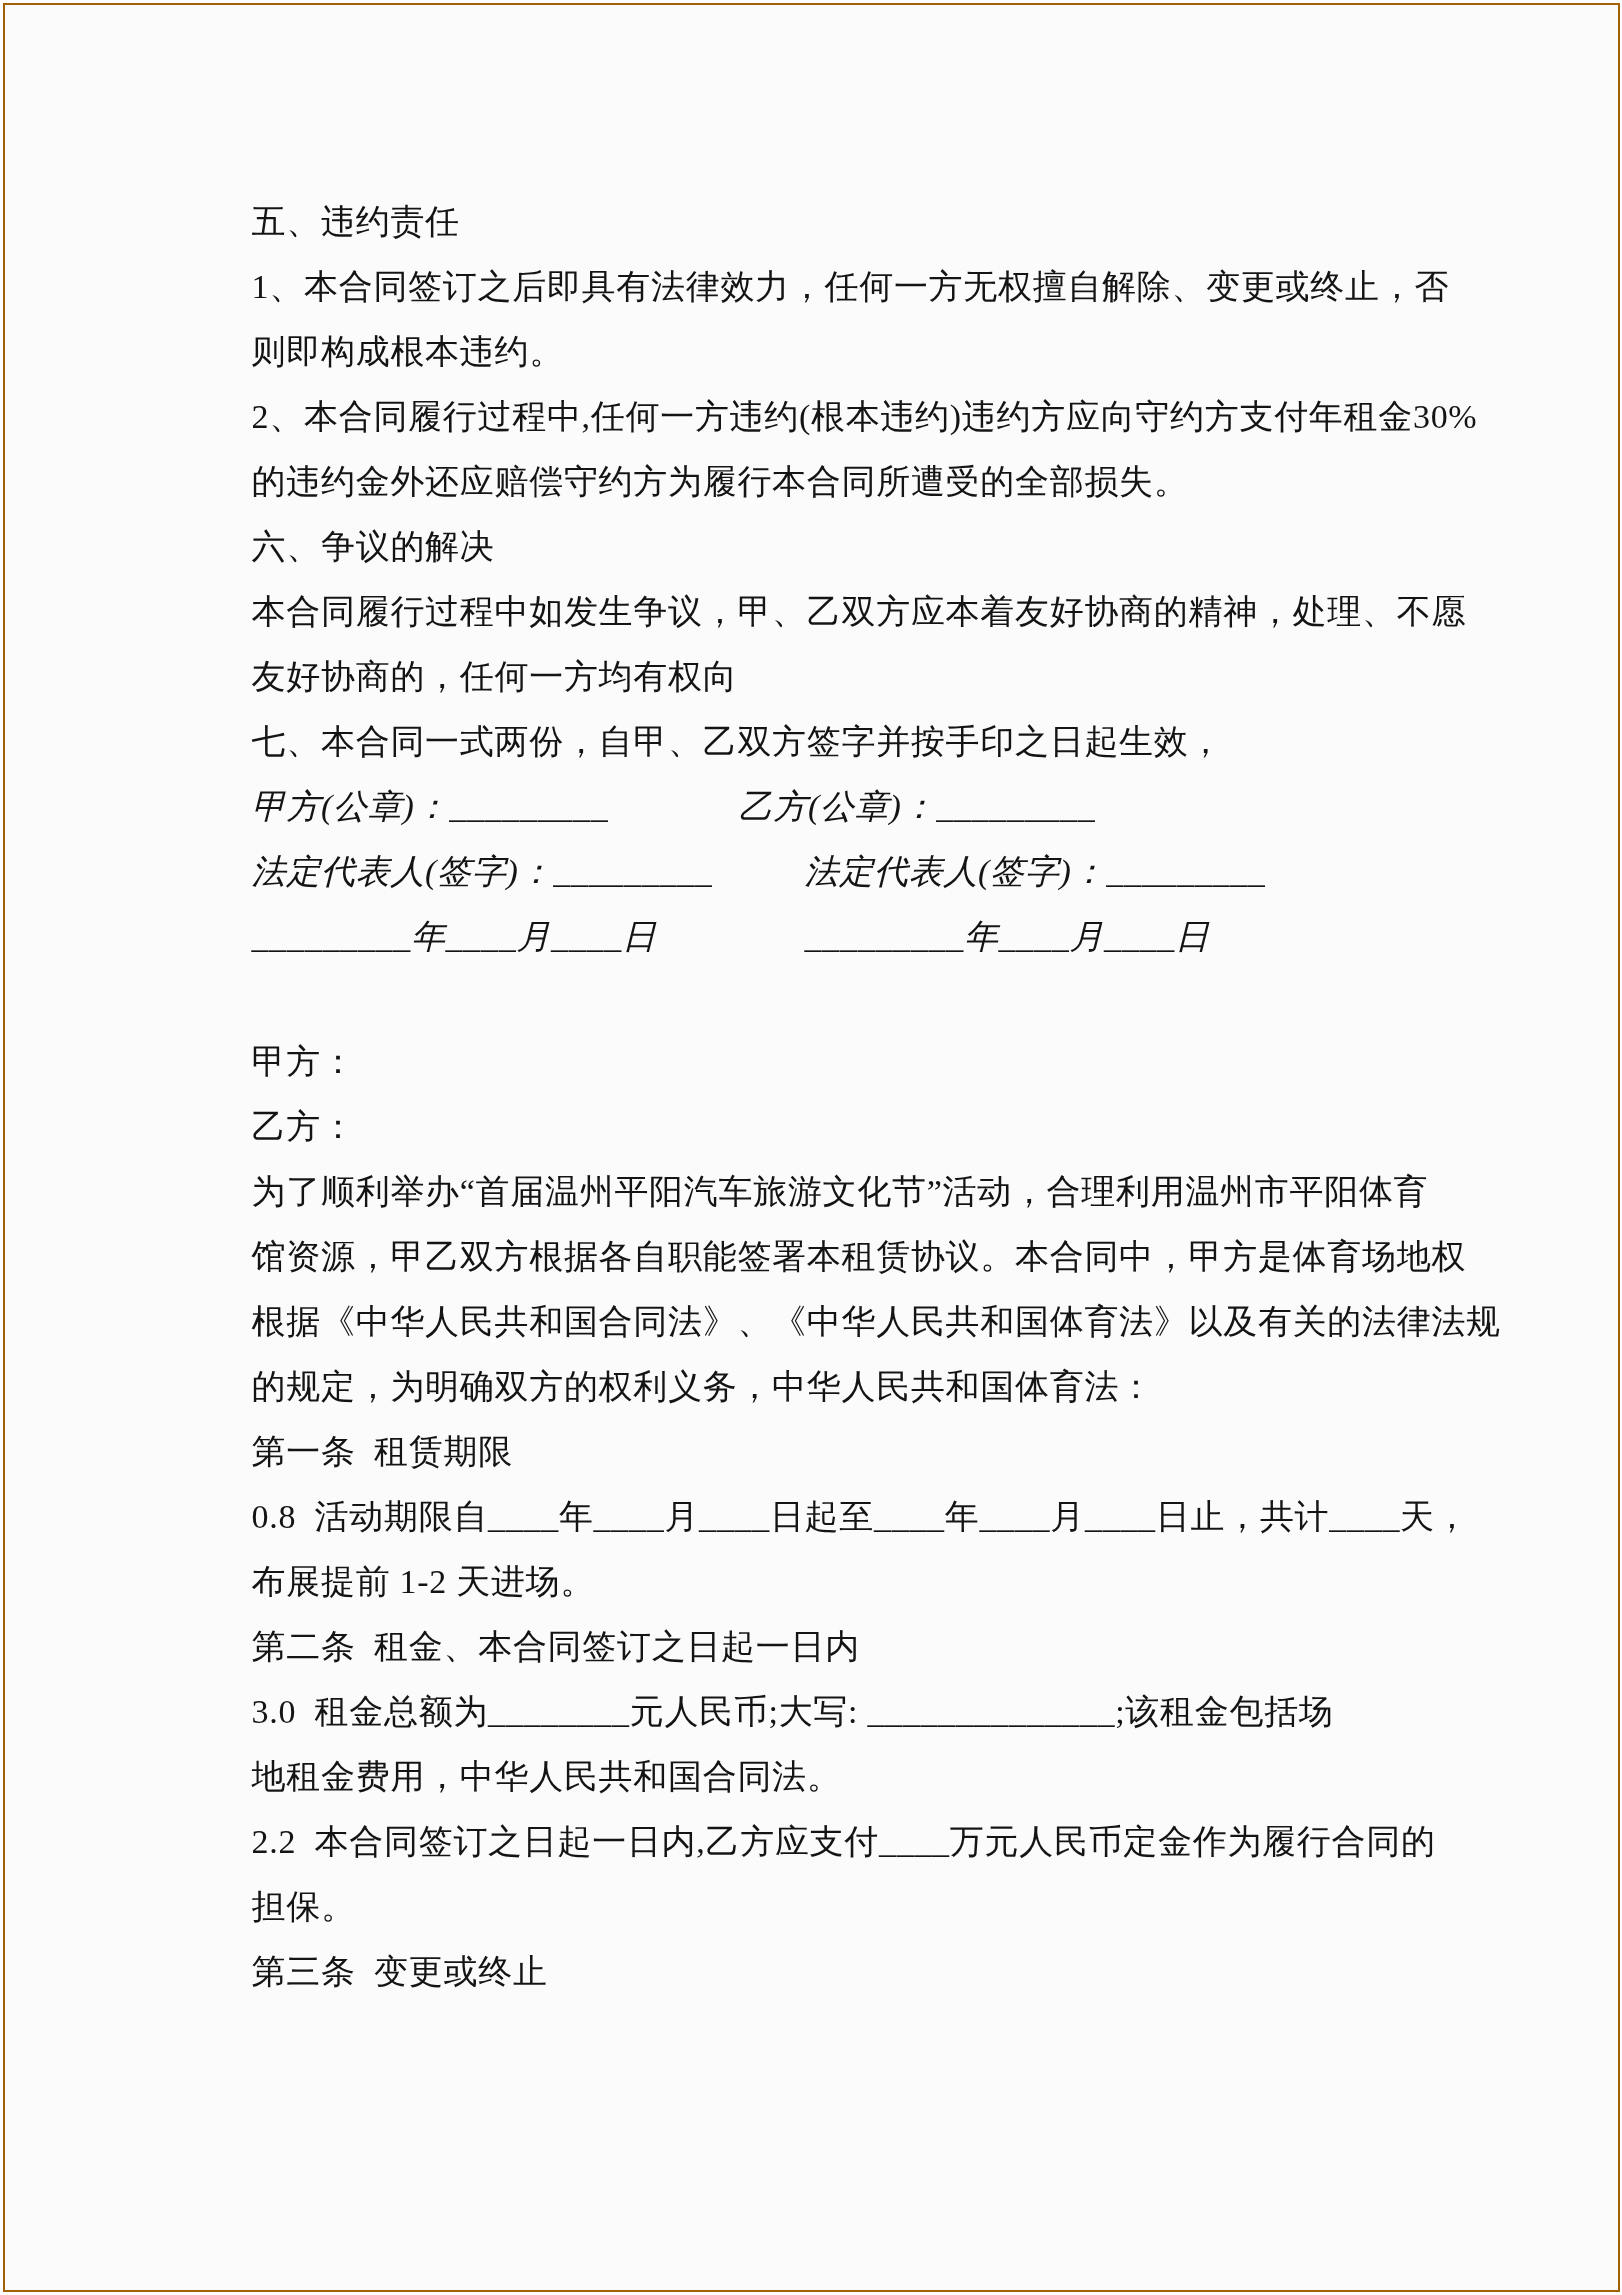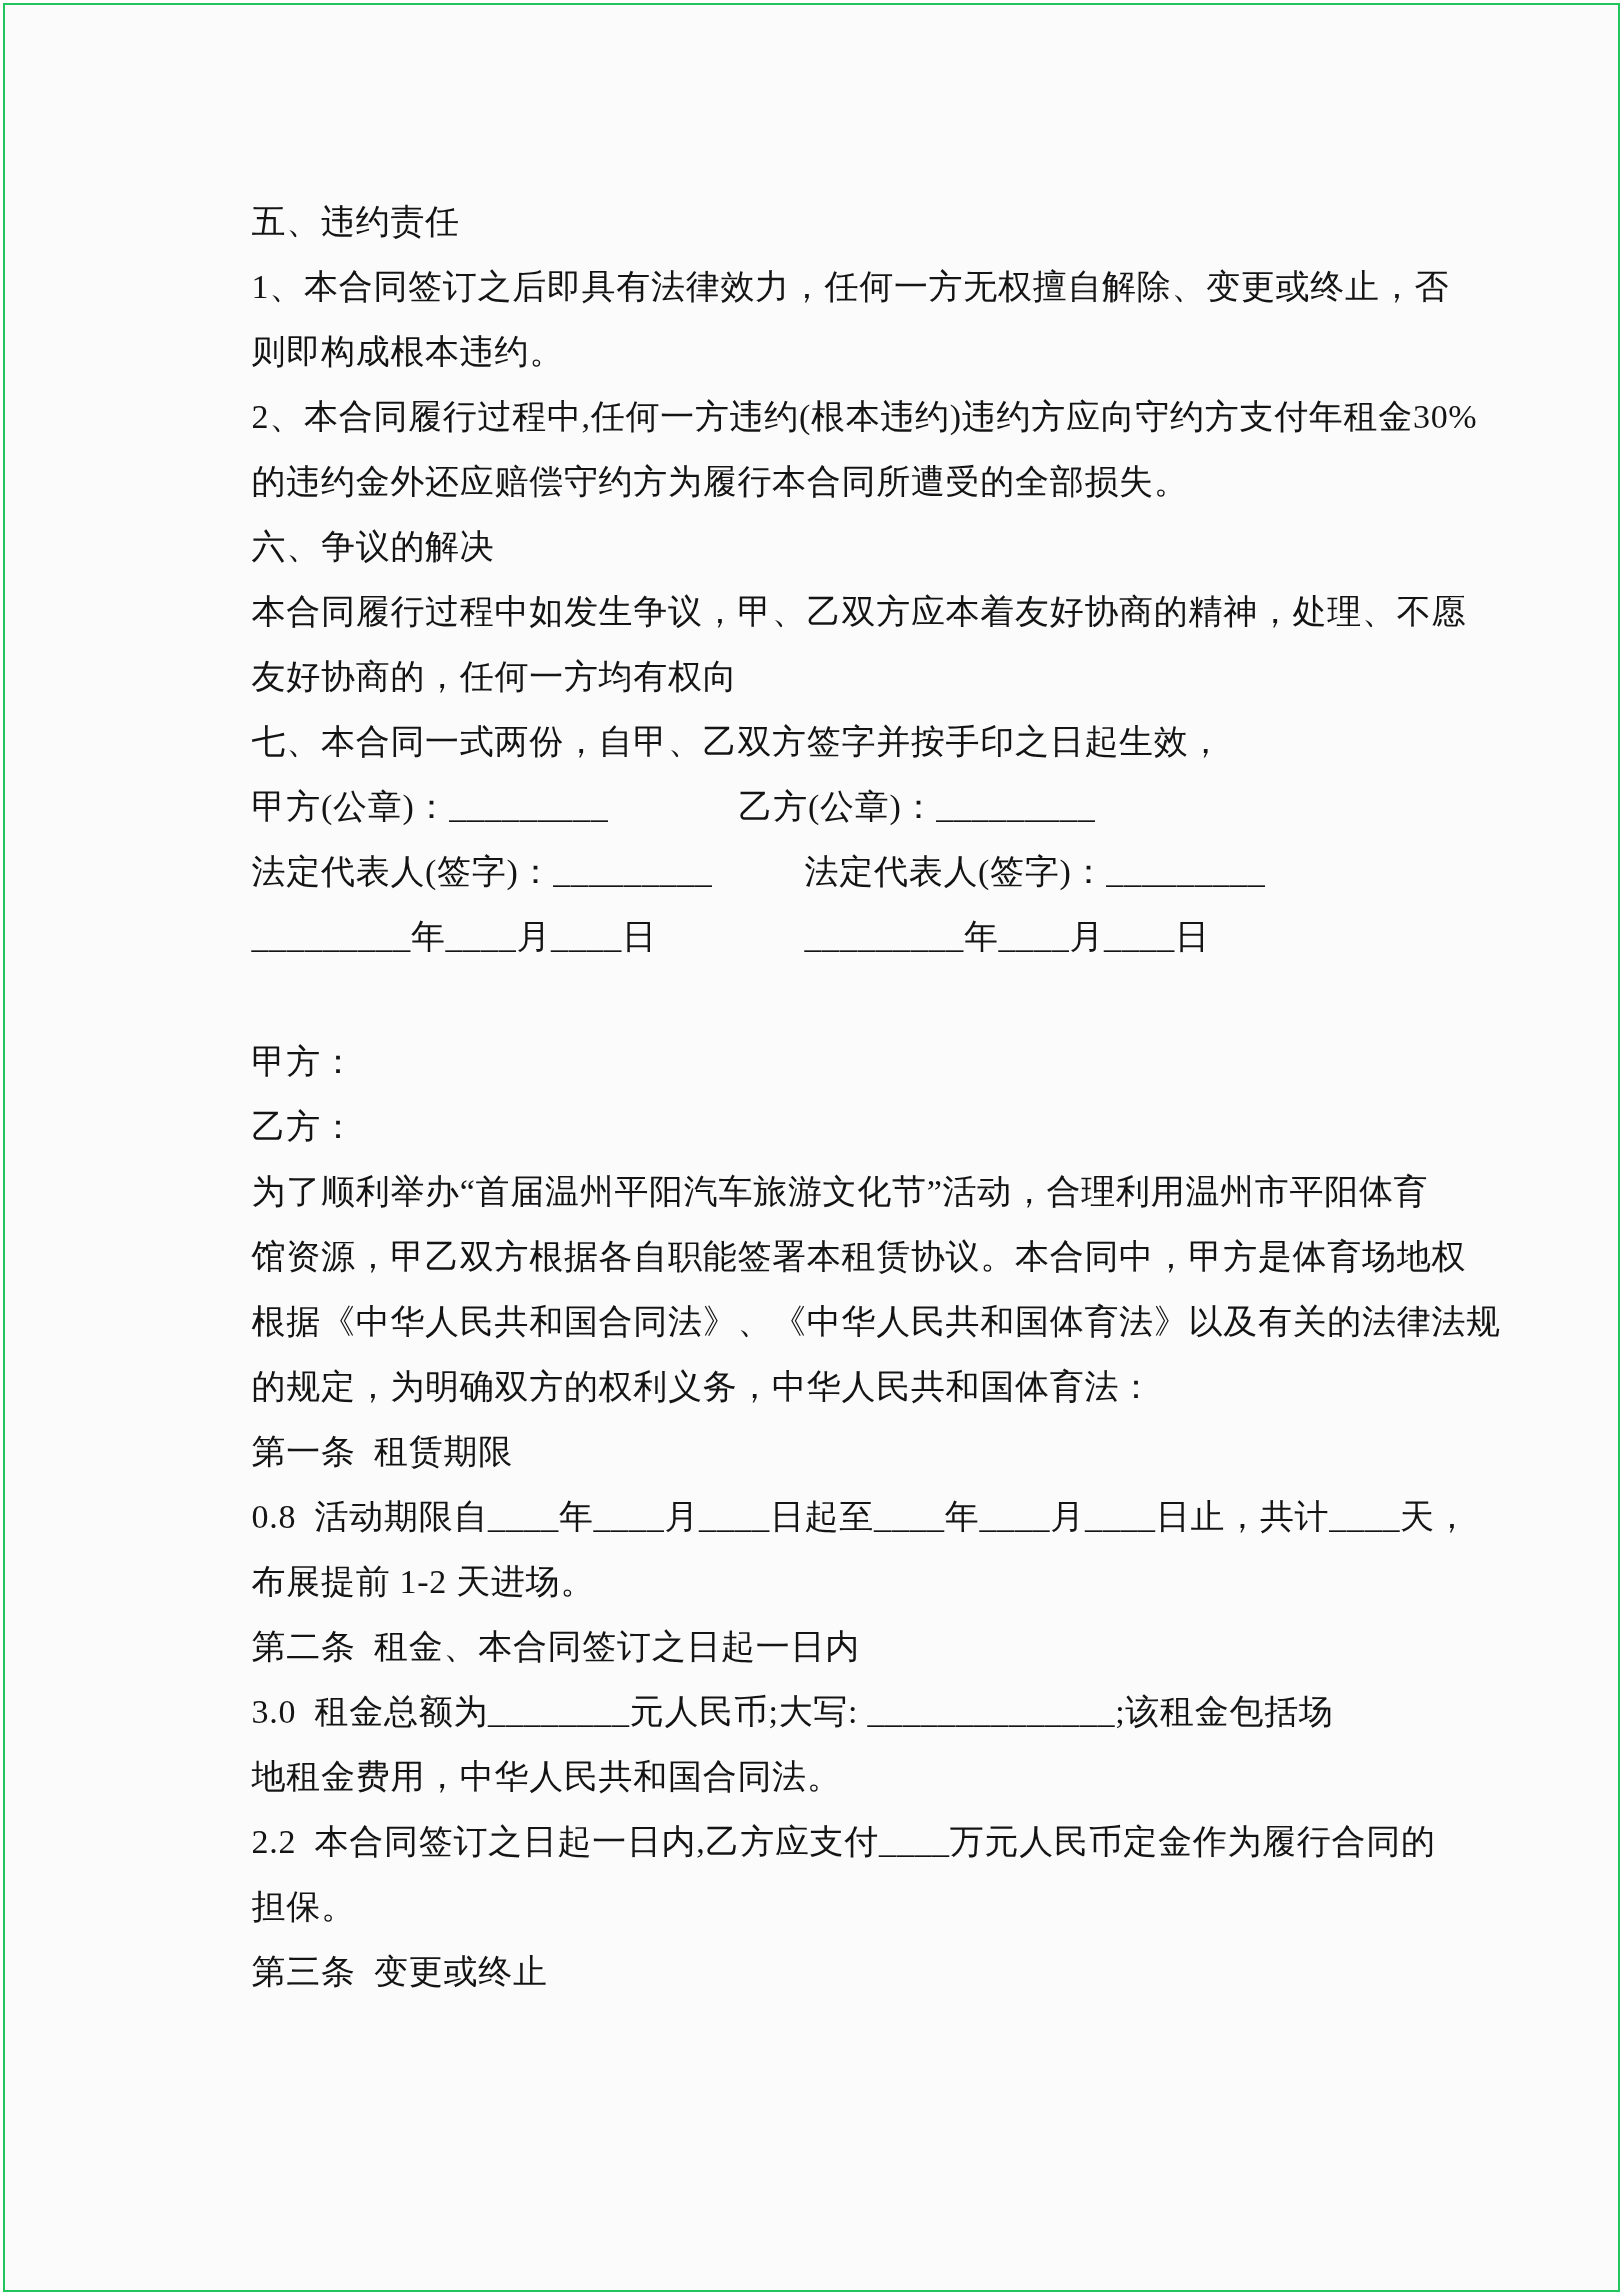--- a/index.html
+++ b/index.html
@@ -8,37 +8,37 @@
     background: #ffffff;
   }
   body {
     width: 1623px;
     height: 2295px;
     position: relative;
   }
   .page {
     position: absolute;
     left: 2.6px; top: 2.6px; right: 2.6px; bottom: 2.6px;
-    border: 2px solid #22c55e;
+    border: 2px solid #a16207;
     background: #fbfbfb;
     box-sizing: border-box;
     overflow: hidden;
   }
   .content {
     padding: 184px 98px 0 247px;
     font-family: "Liberation Serif", "DejaVu Serif", serif;
     font-size: 34px;
     color: #141414;
   }
   .line {
     line-height: 65px;
     white-space: pre;
     letter-spacing: 0.7px;
   }
-  .sig-row { display: flex; }
+  .sig-row { display: flex; font-style: italic; }
   .sig-left-seal  { display: inline-block; width: 487px; }
   .sig-left-rep   { display: inline-block; width: 553px; }
   .sig-left-date  { display: inline-block; width: 553px; }
   .spacer { height: 60px; }
 </style>
 </head>
 <body>
 
 <div class="page">
   <div class="content">

